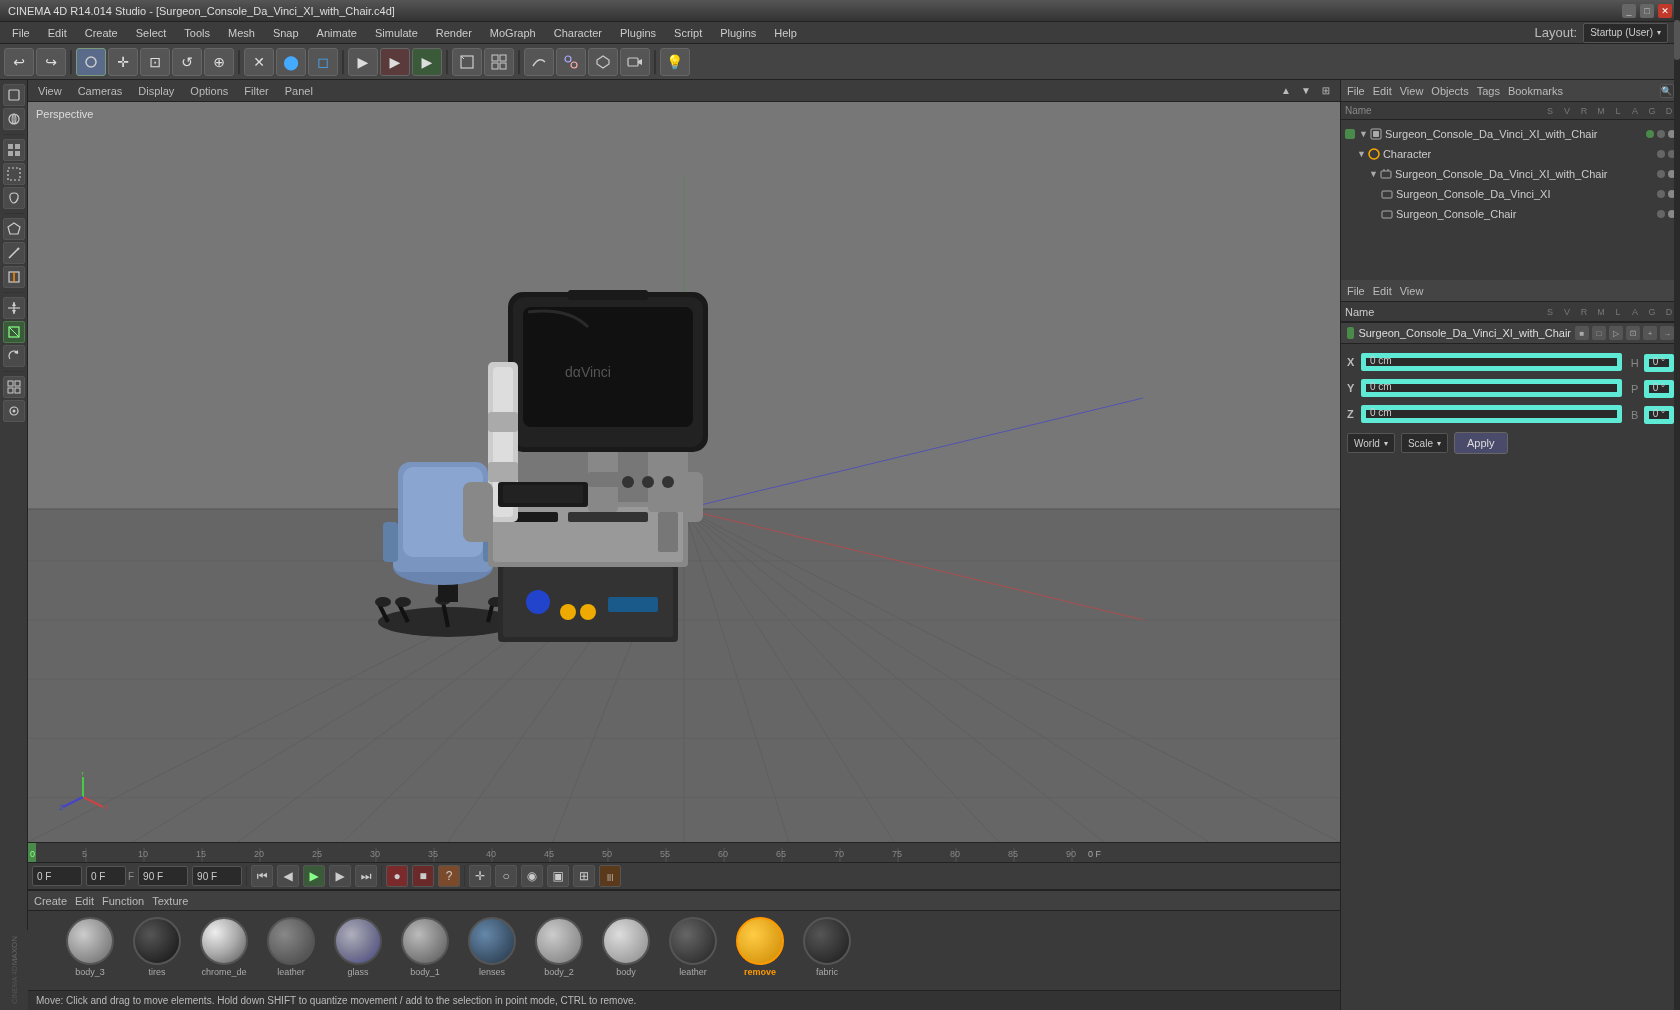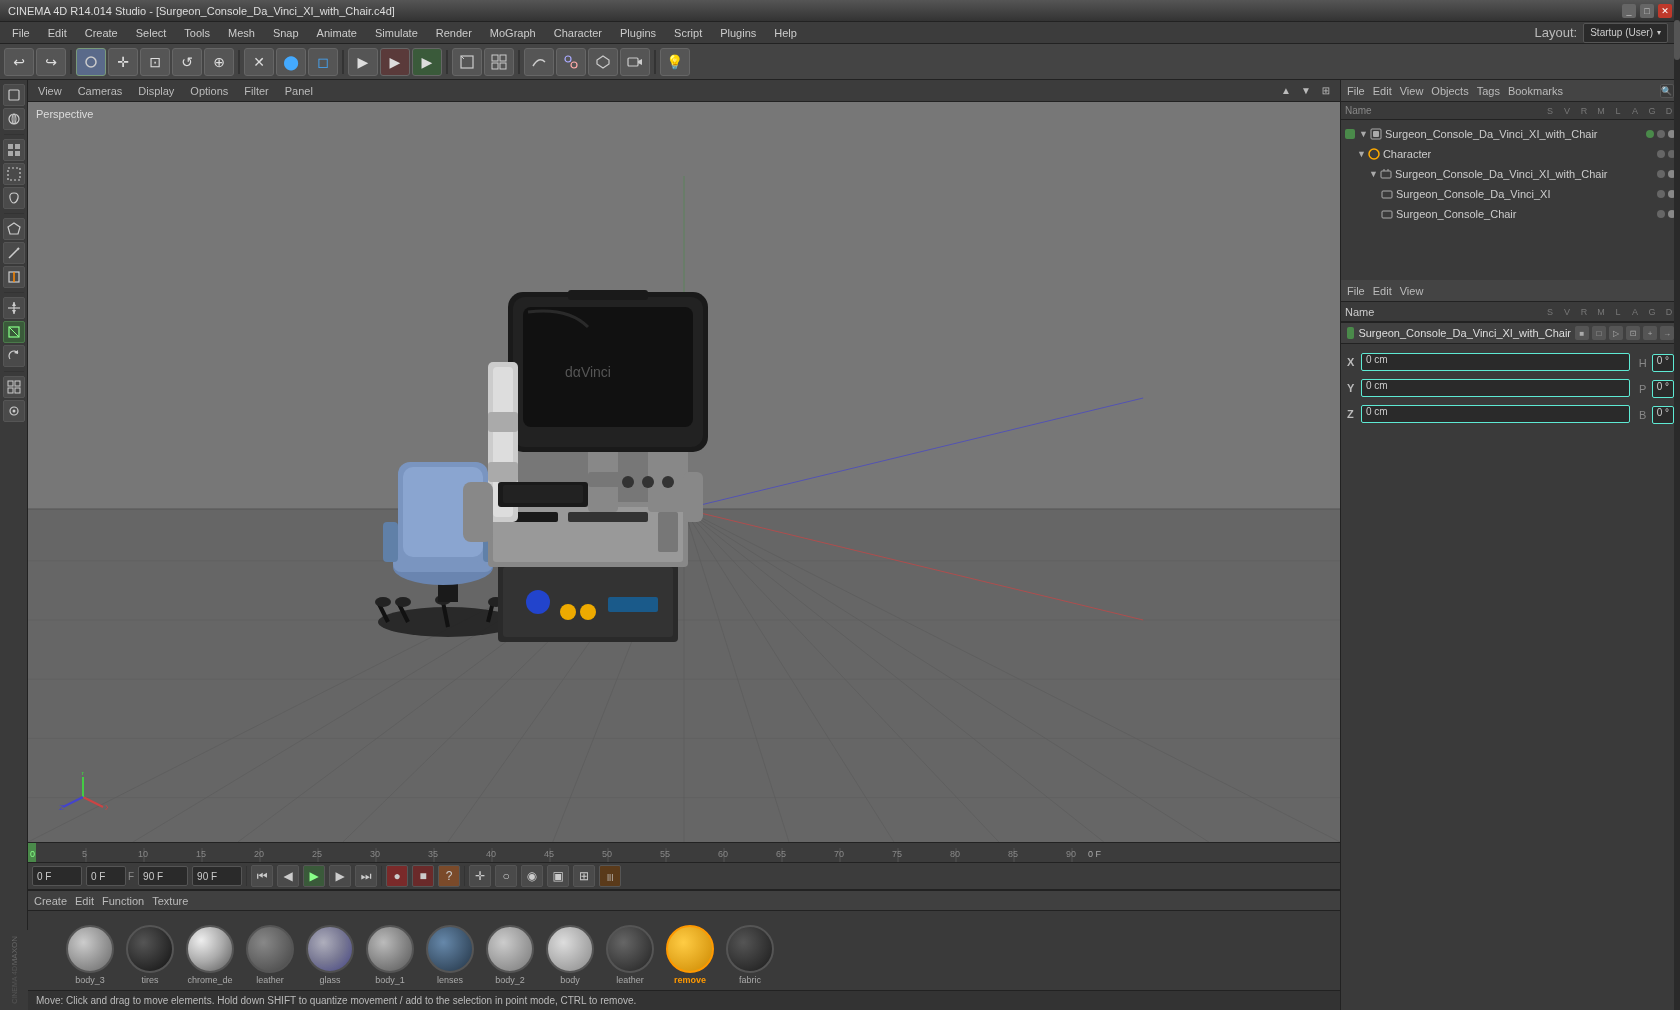--- a/index.html
+++ b/index.html
@@ -359,23 +359,23 @@
       gap: 8px;
       border-bottom: 1px solid #222;
     }
     .mat-menu {
       font-size: 11px;
       color: #bbb;
       cursor: pointer;
     }
     #materials-content {
       display: flex;
-      align-items: flex-end;
+      align-items: flex-start;
       padding: 6px;
-      gap: 8px;
+      gap: 15px;
       height: 80px;
       overflow-x: auto;
     }
     .material-item {
       display: flex;
       flex-direction: column;
       align-items: center;
       gap: 2px;
       cursor: pointer;
       min-width: 52px;
@@ -433,27 +433,27 @@
     .cl {
       width: 14px;
       font-size: 11px;
       color: #bbb;
       font-weight: bold;
     }
     .ci {
       flex: 1;
       height: 18px;
       background: #2a2a2a;
-      border: 1px solid #5eead4;
+      border: 5px solid #5eead4;
       border-radius: 2px;
       font-size: 10px;
       color: #ccc;
       padding: 0 4px;
       display: flex;
-      align-items: flex-start;
+      align-items: flex-end;
     }
 
     .dropdown-btn {
       height: 20px;
       background: #2a2a2a;
       border: 1px solid #555;
       border-radius: 2px;
       display: flex;
       align-items: center;
       padding: 0 6px;
@@ -1190,20 +1190,25 @@
             </div>
           </div>
           <div style="display:flex; align-items:center; gap:2px;">
             <span style="font-size:11px; color:#888; width:14px; text-align:center;">B</span>
             <div class="ci">
                 <span>0 °</span>
               </div>
           </div>
         </div>
 
+        <div style="display:flex; align-items:center; gap:6px; margin-top:6px;">
+          <div class="dropdown-btn">World</div>
+          <div class="dropdown-btn">Scale</div>
+          <div class="apply-btn">Apply</div>
+        </div>
       </div>
     </div>
 
     <div style="position:absolute; right:0; top:0; width:6px; height:100%; background:#2a2a2a;">
       <div style="width:6px; height:40px; background:#555; border-radius:3px; margin-top:20px;"></div>
     </div>
   </div>
 
 </div>
 

